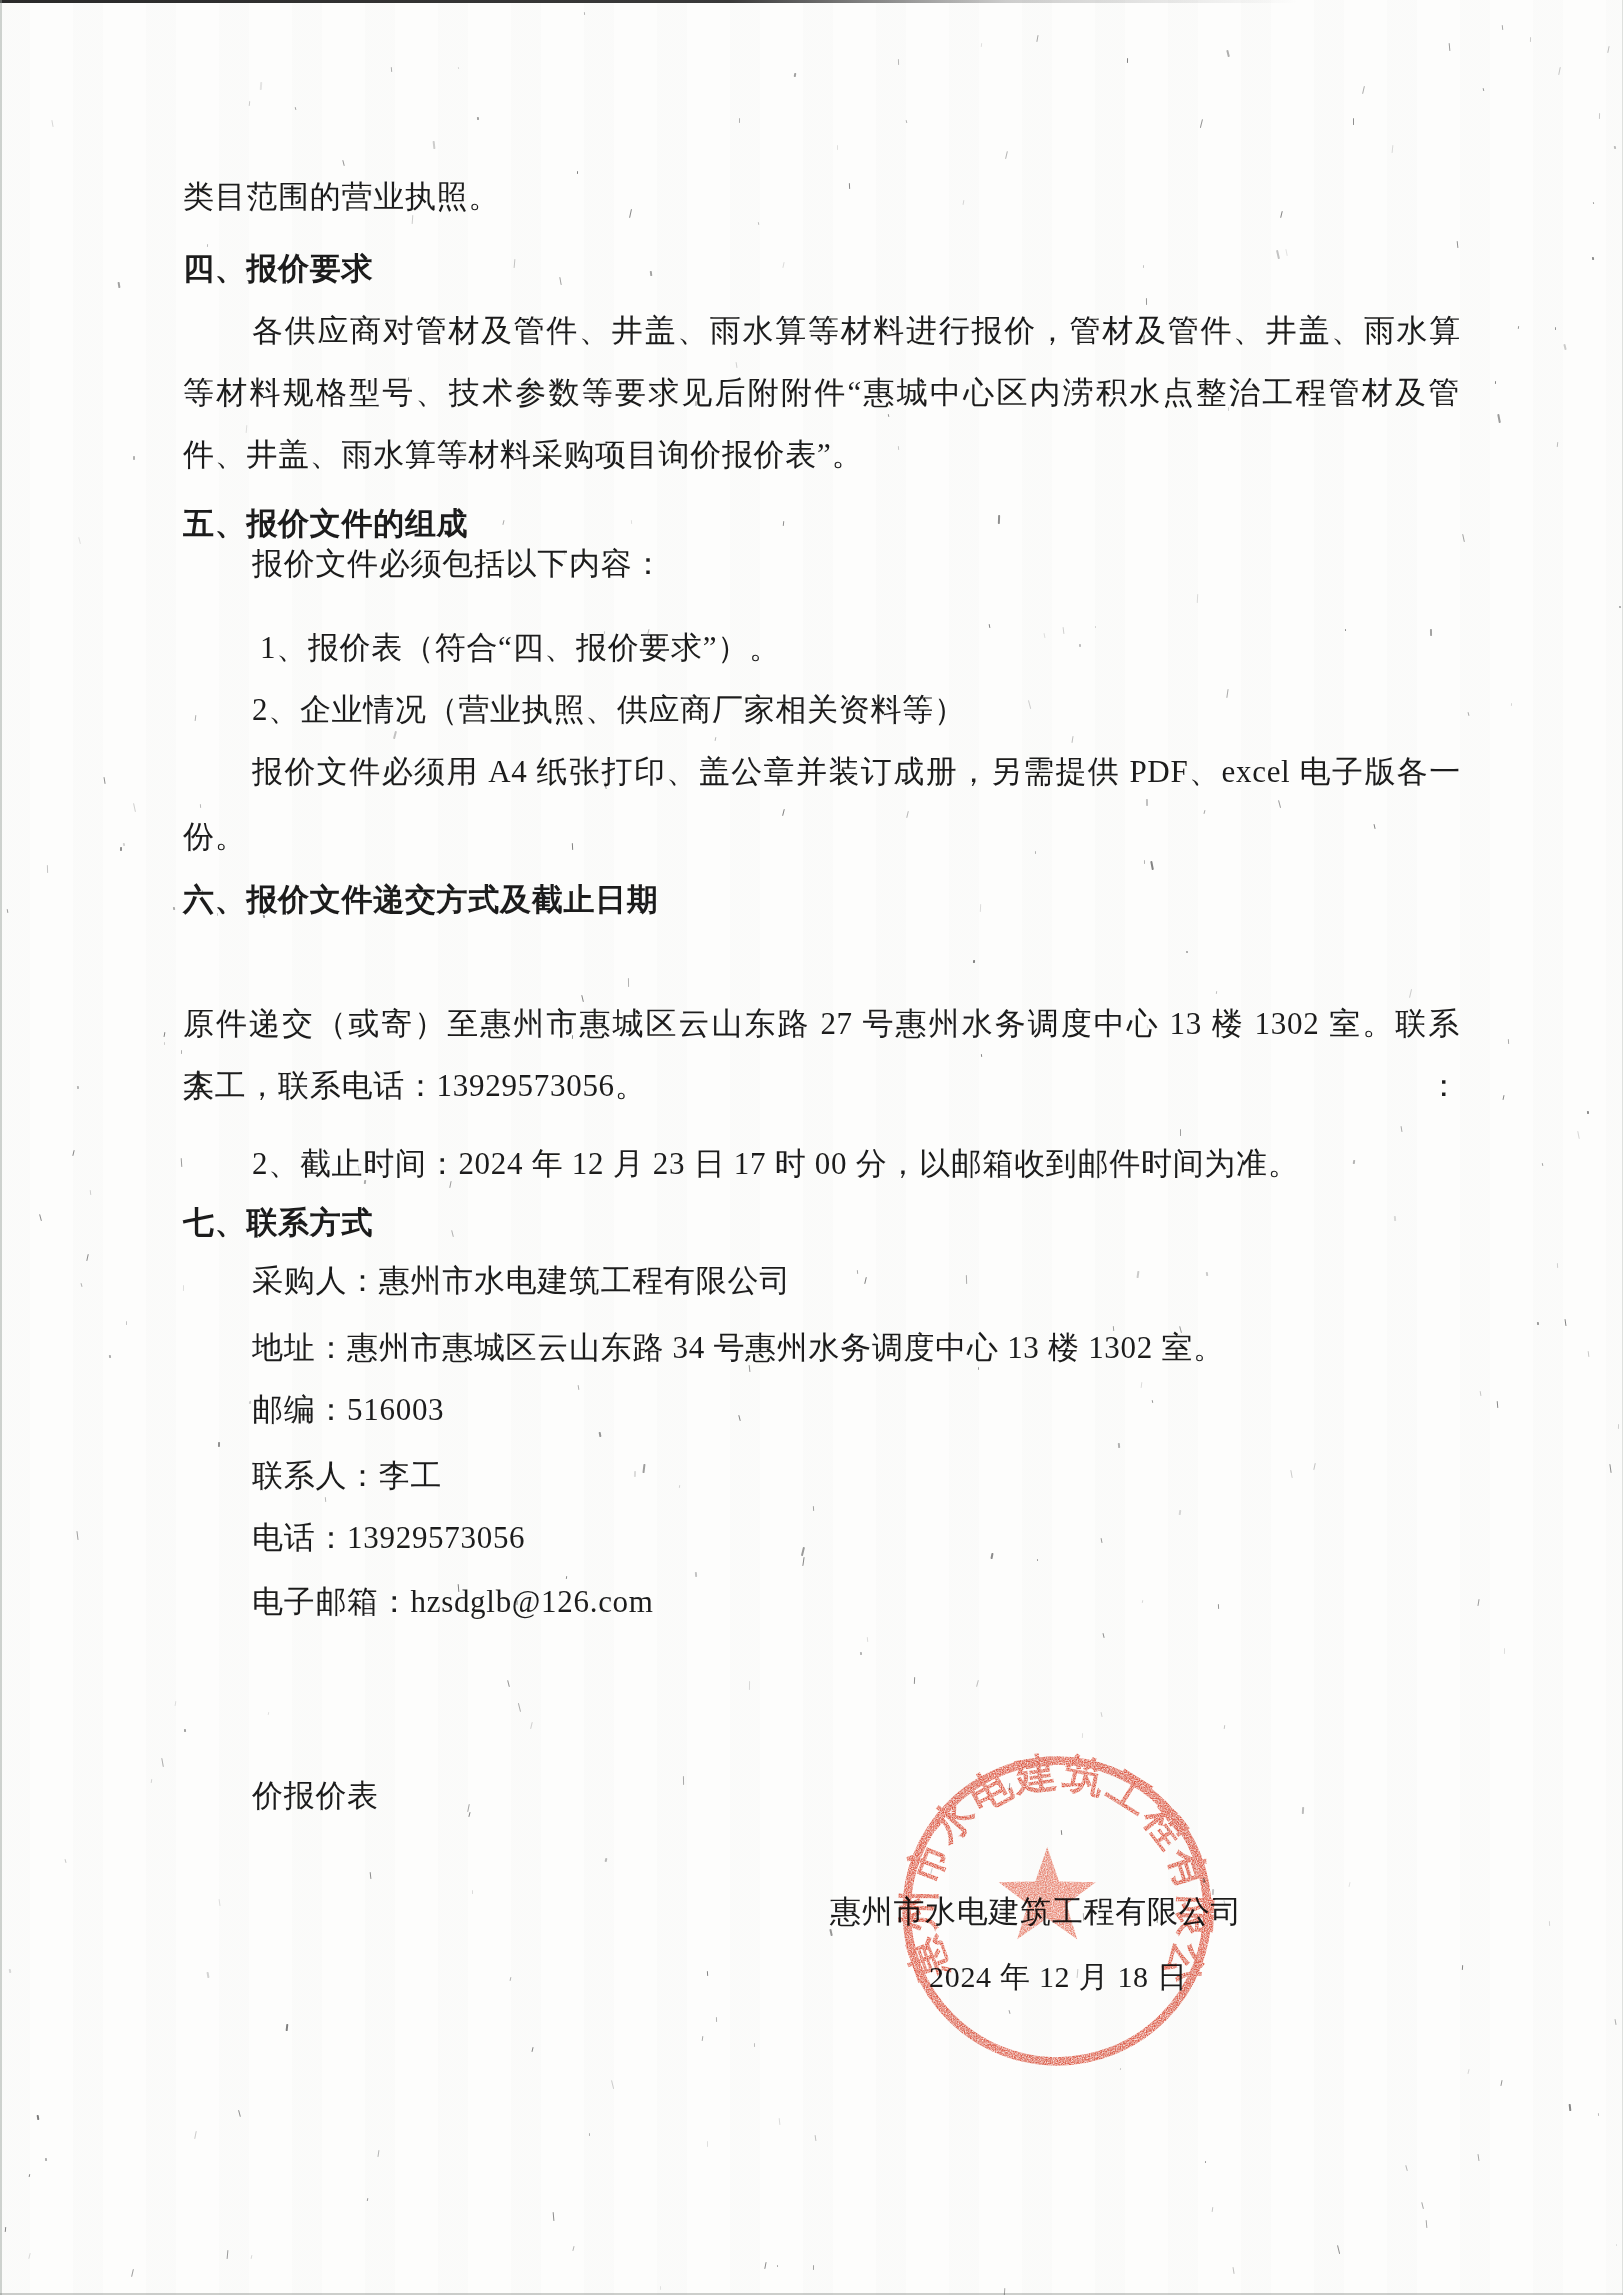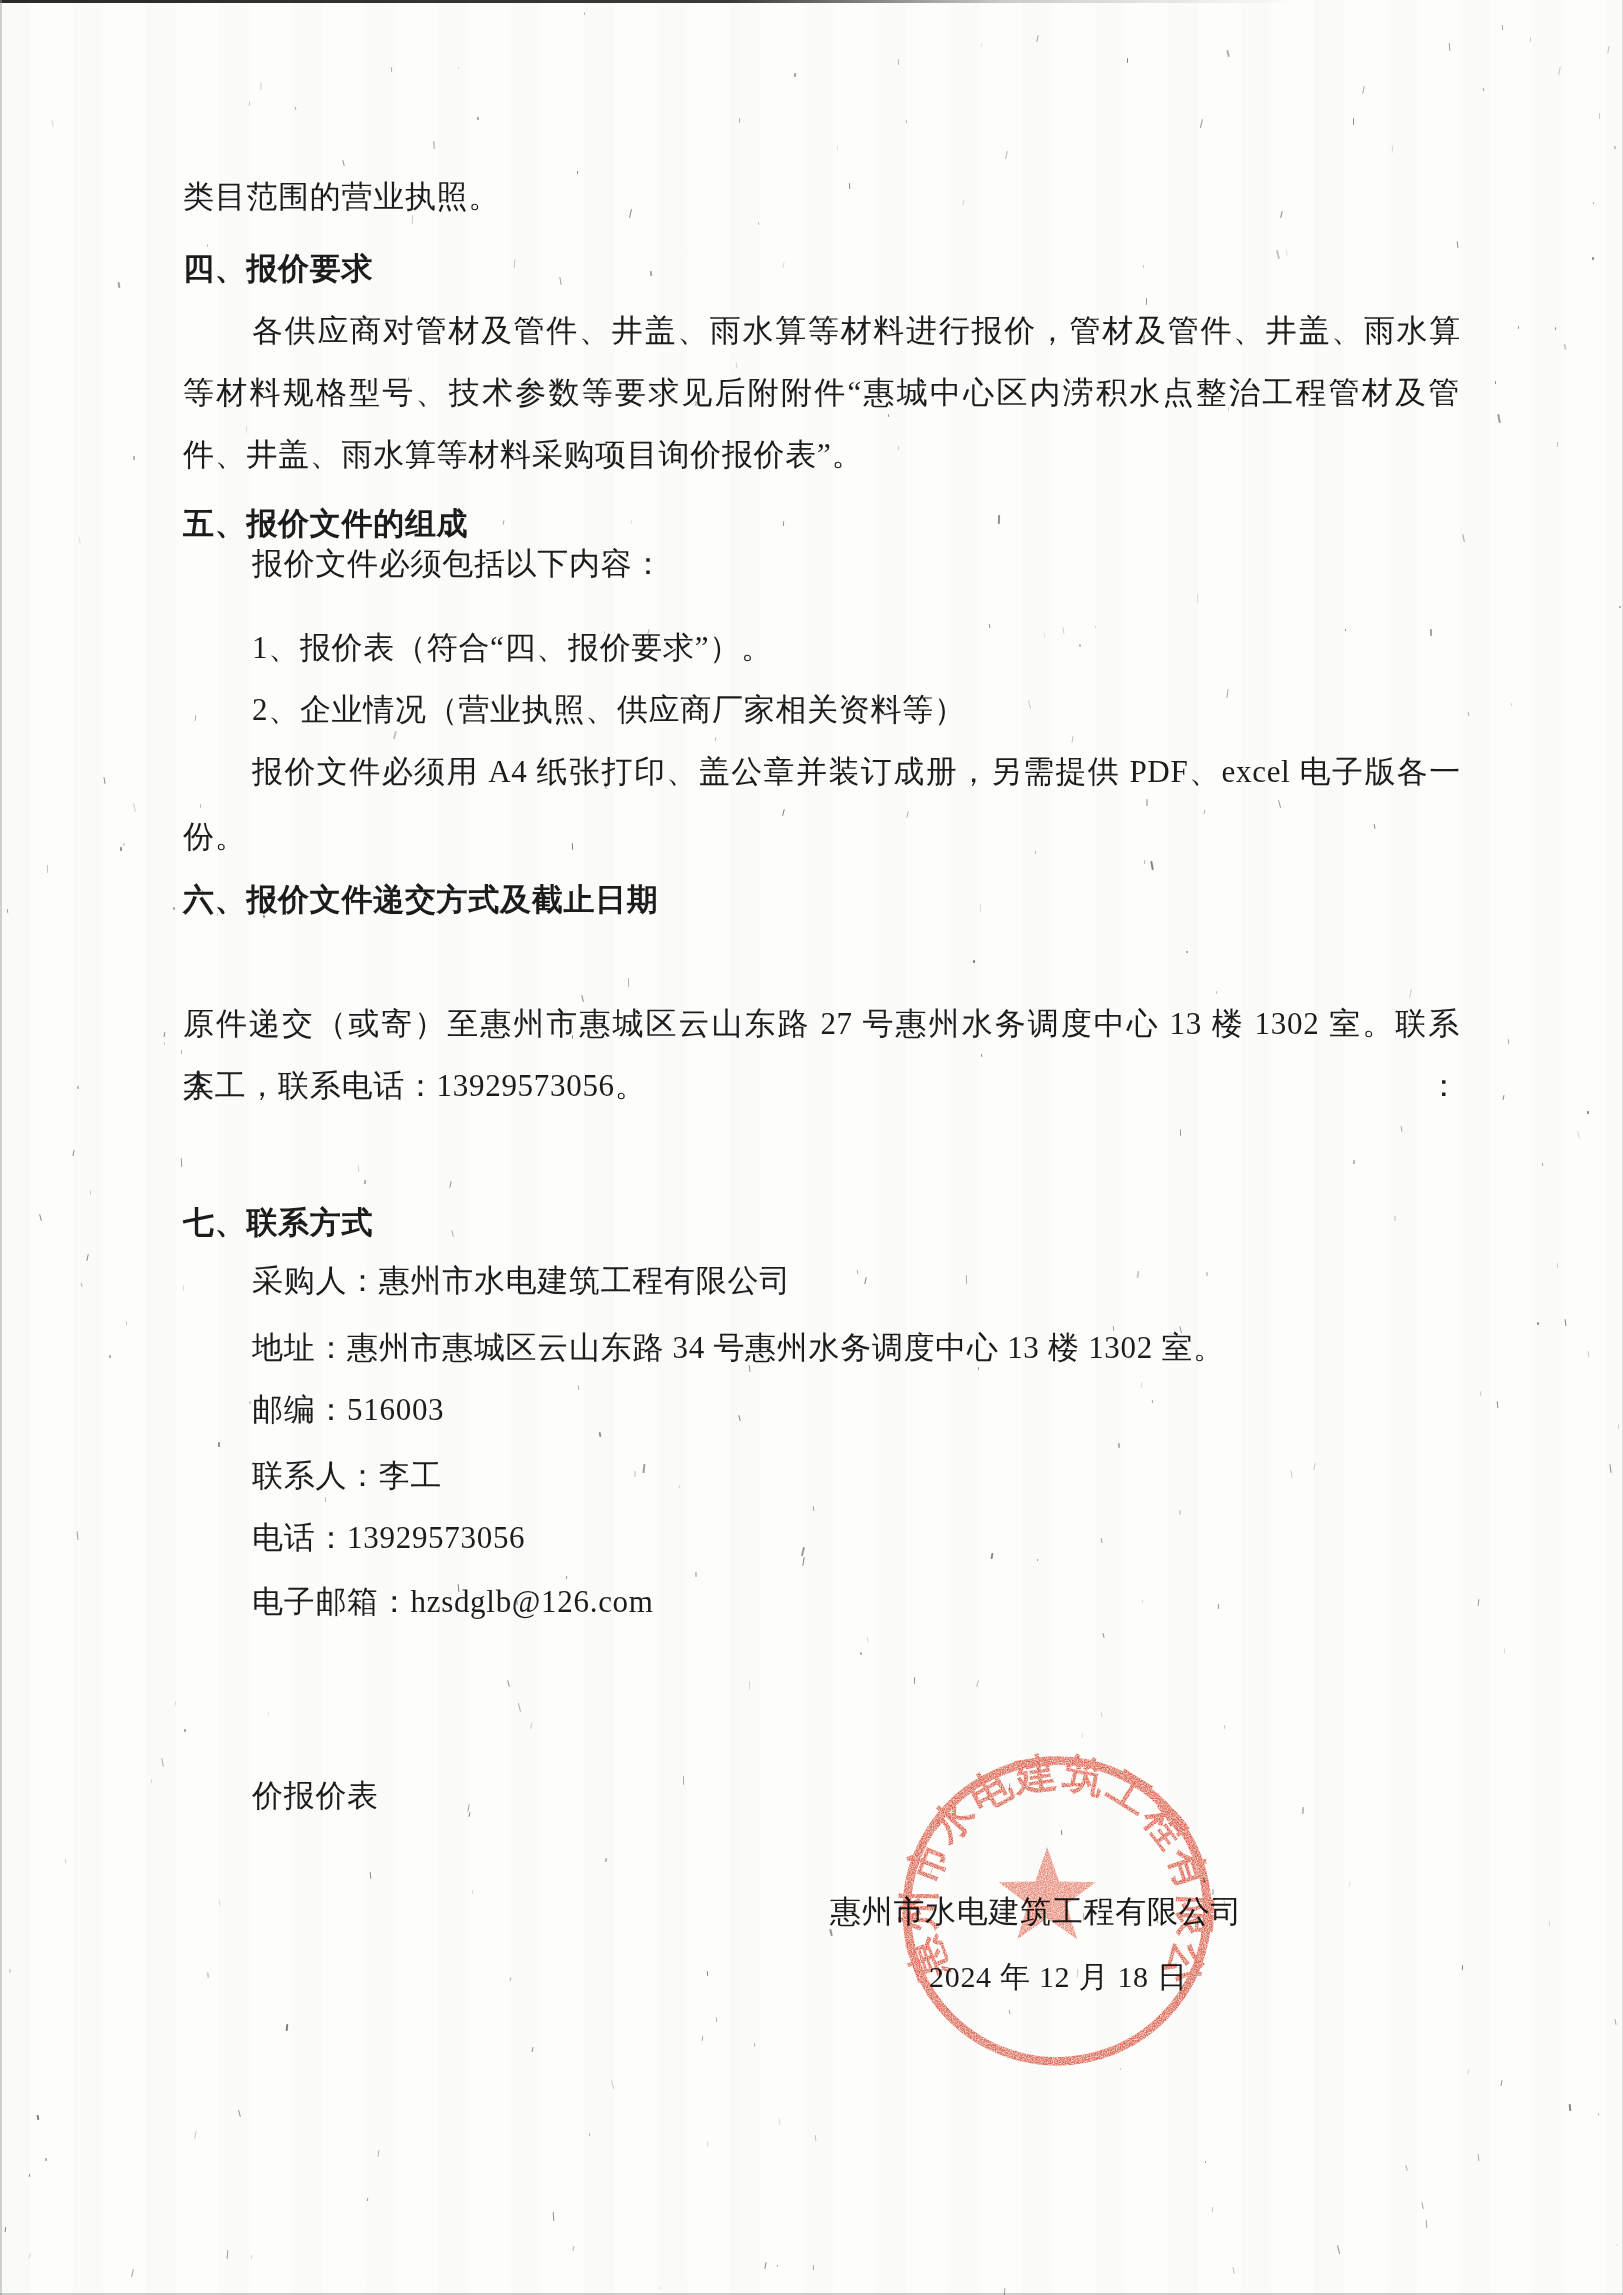--- a/index.html
+++ b/index.html
@@ -357,27 +357,28 @@
       <div class="speck" style="left: 219px; top: 1899px; width: 0.7px; height: 6.5px; opacity: 0.15; transform: rotate(-8deg);"></div>
     </div>
 
   <div class="line" style="top:166px;left:183px">类目范围的营业执照。</div>
   <div class="line bold" style="top:238px;left:183px">四、报价要求</div>
   <div class="line just-indent" style="top:300px;left:252px">各供应商对管材及管件、井盖、雨水算等材料进行报价，管材及管件、井盖、雨水算</div>
   <div class="line" style="top:424px;left:183px">件、井盖、雨水算等材料采购项目询价报价表”。</div>
   <div class="line just-full" style="top:362px;left:183px">等材料规格型号、技术参数等要求见后附附件“惠城中心区内涝积水点整治工程管材及管</div>
   <div class="line bold" style="top:493px;left:183px">五、报价文件的组成</div>
   <div class="line" style="top:533px;left:252px">报价文件必须包括以下内容：</div>
-  <div class="line" style="top:617px;left:252px">1、报价表（符合“四、报价要求”）。</div>
+  <div class="line" style="top:617px;left:260px">1、报价表（符合“四、报价要求”）。</div>
   <div class="line" style="top:679px;left:252px">2、企业情况（营业执照、供应商厂家相关资料等）</div>
   <div class="line just-indent" style="top:741px;left:252px">报价文件必须用 A4 纸张打印、盖公章并装订成册，另需提供 PDF、excel 电子版各一</div>
   <div class="line" style="top:806px;left:183px">份。</div>
   <div class="line bold" style="top:869px;left:183px">六、报价文件递交方式及截止日期</div>
   <div class="line just-full" style="top:993px;left:183px">原件递交（或寄）至惠州市惠城区云山东路 27 号惠州水务调度中心 13 楼 1302 室。联系人：</div>
   <div class="line" style="top:1055px;left:183px">李工，联系电话：13929573056。</div>
+  <div class="line" style="top:1133px;left:252px">2、截止时间：2024 年 12 月 23 日 17 时 00 分，以邮箱收到邮件时间为准。</div>
   <div class="line bold" style="top:1192px;left:183px">七、联系方式</div>
   <div class="line" style="top:1250px;left:252px">采购人：惠州市水电建筑工程有限公司</div>
   <div class="line" style="top:1317px;left:252px">地址：惠州市惠城区云山东路 34 号惠州水务调度中心 13 楼 1302 室。</div>
   <div class="line" style="top:1379px;left:252px">邮编：516003</div>
   <div class="line" style="top:1445px;left:252px">联系人：李工</div>
   <div class="line" style="top:1507px;left:252px">电话：13929573056</div>
   <div class="line" style="top:1571px;left:252px">电子邮箱：hzsdglb@126.com</div>
   <div class="line" style="top:1765px;left:252px">价报价表</div>
 
   <div class="sig" style="top:1881px;left:830px">惠州市水电建筑工程有限公司</div>

